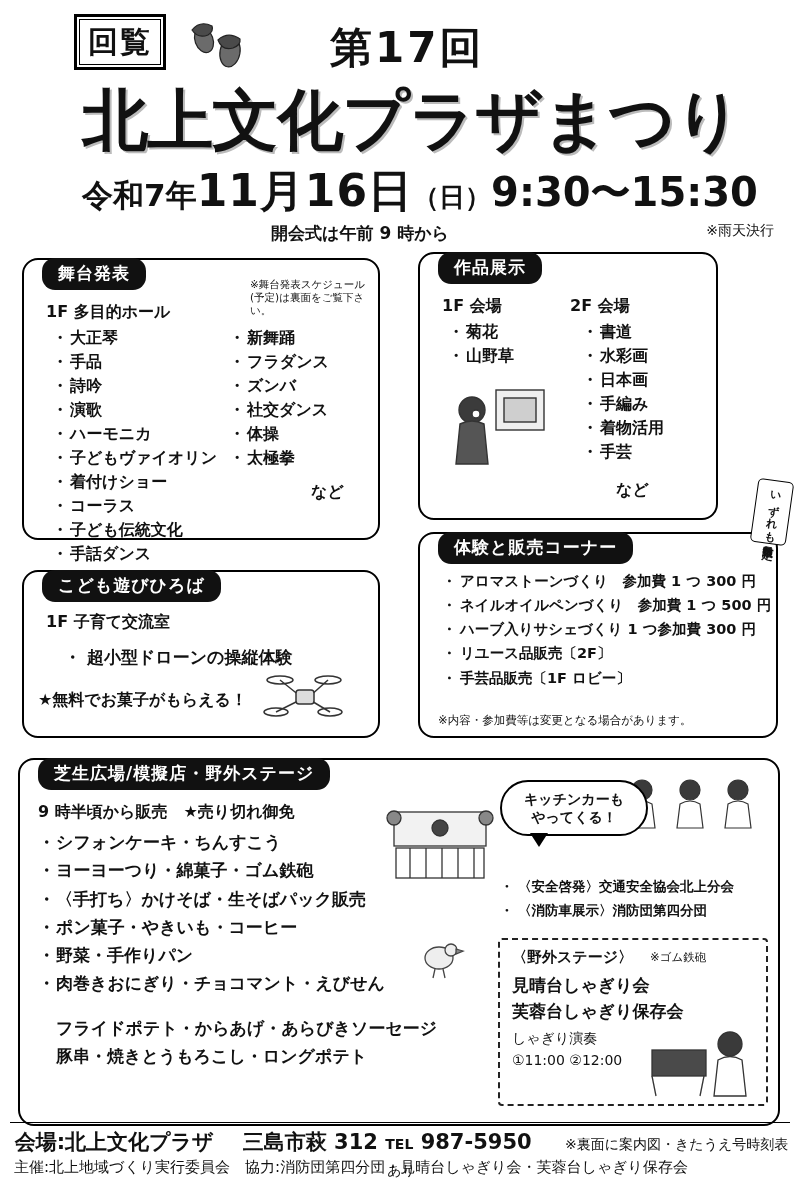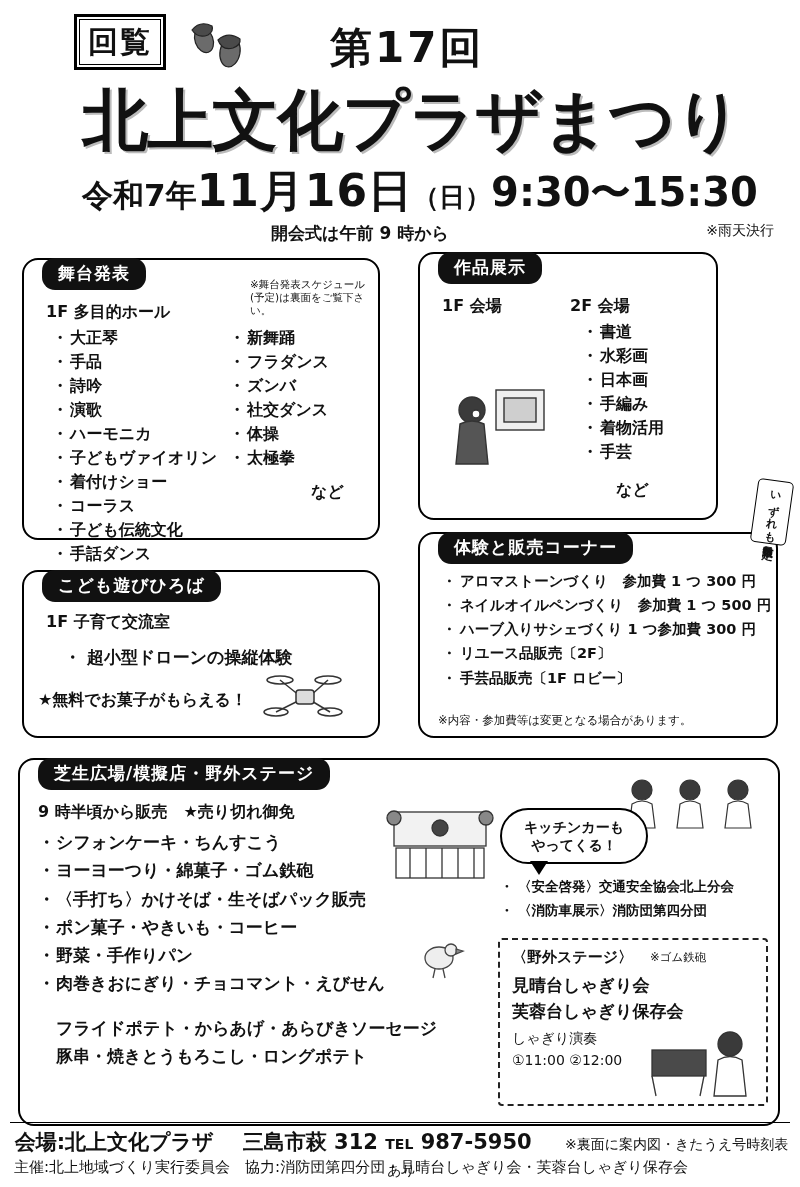--- a/index.html
+++ b/index.html
@@ -143,21 +143,20 @@
   .lawn-cont { font-size: 17px; font-weight: bold; margin: 0 0 7px 18px; line-height:1.25; }
 
   .bubble {
     position: absolute; left: 500px; top: 780px;
     width: 148px; height: 56px;
     border: 2px solid #000; border-radius: 28px;
     font-size: 14px; font-weight: bold; text-align: center;
     display: flex; align-items: center; justify-content: center;
     line-height: 1.3;
     background: #fff;
-    margin-top: 28px;
   }
   .bubble:after {
     content: ""; position: absolute; left: 28px; bottom: -13px;
     width: 0; height: 0;
     border-left: 9px solid transparent; border-right: 9px solid transparent;
     border-top: 14px solid #000;
   }
   .kids-fig { position: absolute; right: 18px; top: 16px; width: 140px; height: 54px; }
 
   #safety-lines { position: absolute; left: 480px; top: 118px; width: 280px; }
@@ -261,20 +260,24 @@
         <line x1="70" y1="48" x2="50" y2="36"></line>
         <rect x="36" y="26" width="18" height="14" rx="3" fill="#ddd"></rect>
       </g>
     </svg>
   </div>
   <div class="panel-title" id="kids-title">こども遊びひろば</div>
 
   <div class="panel" id="exhibit-panel">
     <div class="sub-h" id="ex-c1">1F 会場</div>
     <div class="sub-h" id="ex-c2">2F 会場</div>
+    <ul class="dots" id="ex-l1">
+      <li>菊花</li>
+      <li>山野草</li>
+    </ul>
     <ul class="dots" id="ex-l2">
       <li>書道</li>
       <li>水彩画</li>
       <li>日本画</li>
       <li>手編み</li>
       <li>着物活用</li>
       <li>手芸</li>
     </ul>
     <div class="nado" id="ex-nado">など</div>
     <svg class="vase-fig" viewBox="0 0 104 104">

